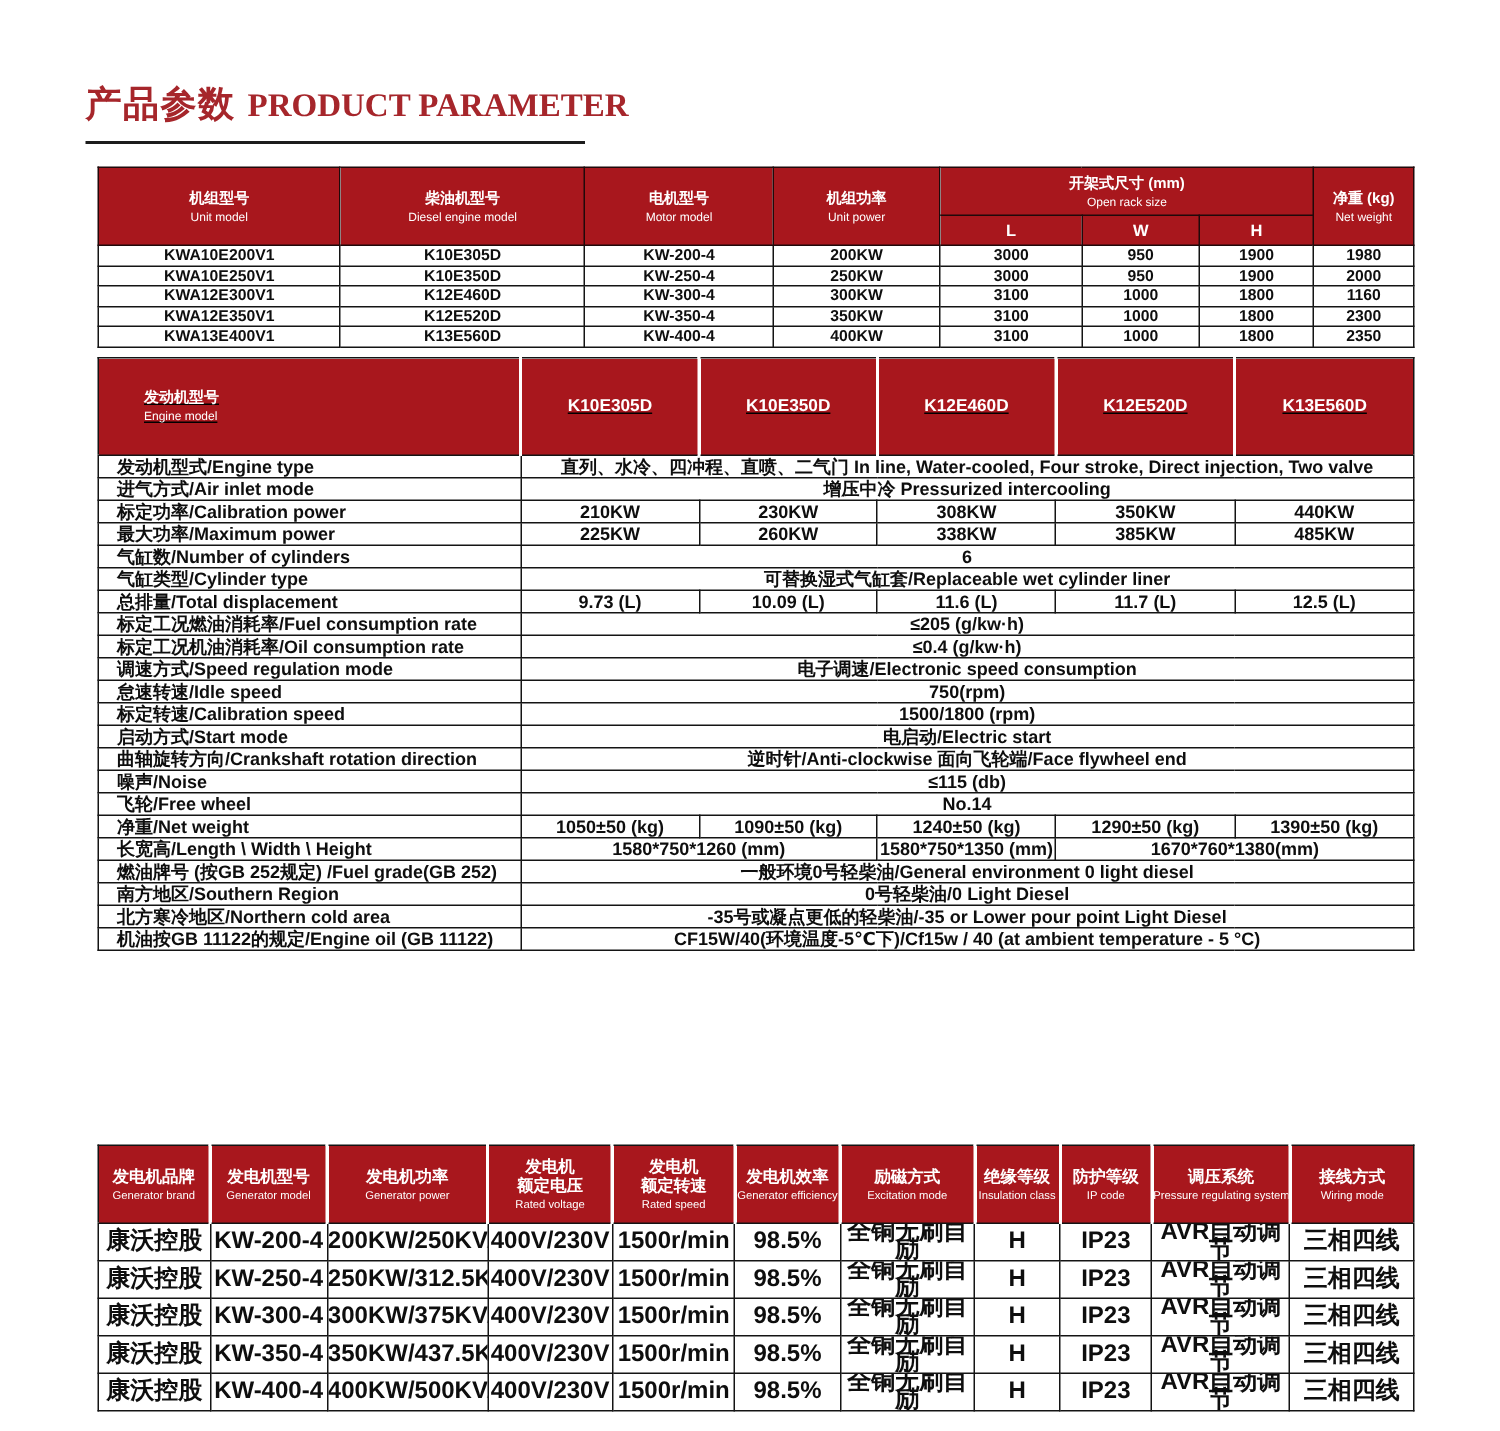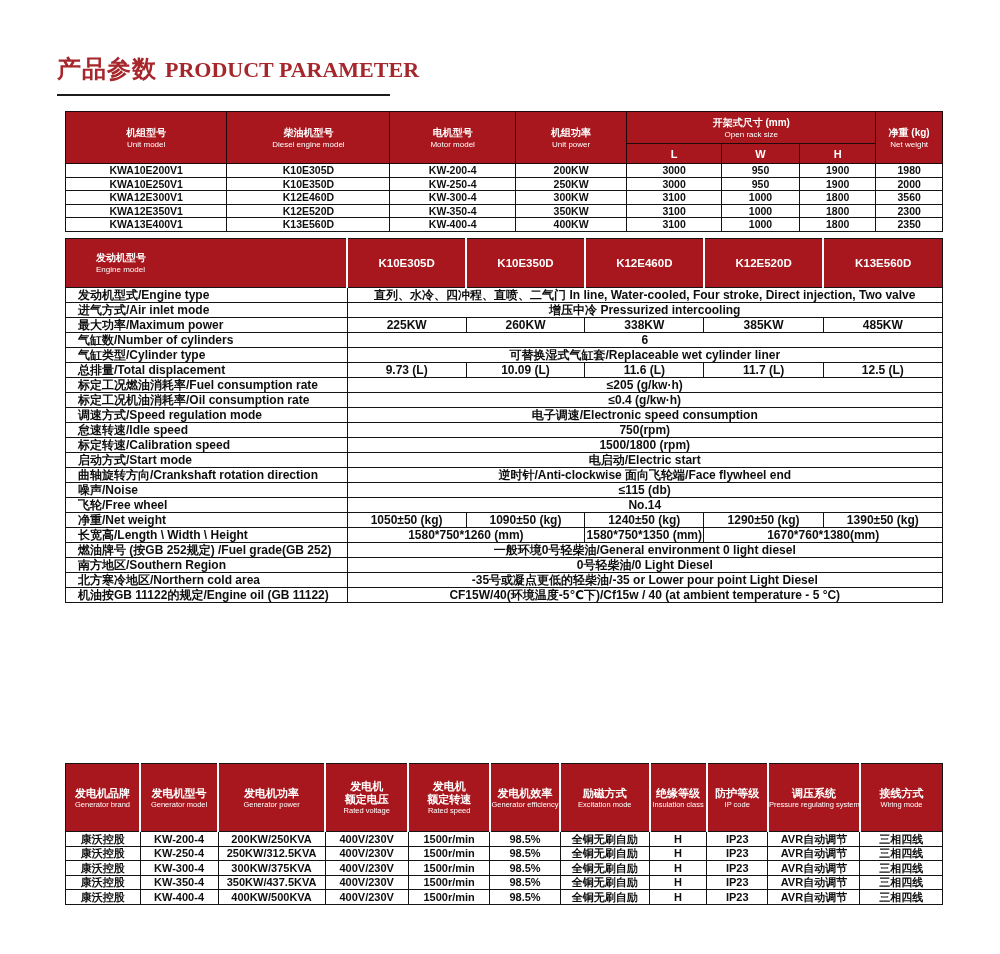--- a/index.html
+++ b/index.html
@@ -28,37 +28,37 @@
   .t1{top:88px;border:1px solid #141414;}
   .t1 thead th{border:1px solid #20090a;}
   .t1 tr.h1{height:32px;}
   .t1 tr.h2{height:20px;}
   .t1 tr.h2 th{font-size:11px;}
   .t1 tbody tr{height:13.5px;}
   .t1 tbody td{font-size:10.5px;line-height:12px;font-weight:600;}
 
   
   .t2{top:215px;border:1px solid #141414;}
-  .t2 thead tr{height:49px;}
+  .t2 thead tr{height:65px;text-decoration:underline;}
   .t2 thead th{border-right:2px solid #ffffff;border-bottom:1.5px solid #141414;font-size:11.5px;}
   .t2 thead th:last-child{border-right:none;}
   .t2 thead th.lblhead{text-align:left;padding-left:30px;}
   .t2 tbody tr{height:14px;}
   .t2 tbody td{font-size:12px;line-height:14px;font-weight:600;}
   .t2 tbody td.lbl{text-align:left;padding-left:12px;}
 
   
   .t3{top:740px;border:1px solid #141414;}
-  .t3 thead tr{height:68px;padding-left:32px;}
+  .t3 thead tr{height:52px;padding-left:32px;}
   .t3 thead th{border-right:2px solid #ffffff;border-bottom:1.5px solid #141414;}
   .t3 thead th:last-child{border-right:none;}
   .t3 thead .zh{font-size:11px;line-height:13px;}
   .t3 thead .en{font-size:7.5px;line-height:9px;}
   .t3 tbody tr{height:14.5px;}
-  .t3 tbody td{font-size:11px;line-height:12px;font-weight:600;}
+  .t3 tbody td{font-size:16px;line-height:12px;font-weight:600;}
 </style>
 </head>
 <body>
 
 <div class="sheet">
 
   <div class="title-wrap">
     <span class="title-zh">产品参数</span><span class="title-en">PRODUCT PARAMETER</span>
   </div>
   <div class="title-underline"></div>
@@ -129,21 +129,21 @@
           <td>2000</td>
         </tr>
         <tr>
           <td>KWA12E300V1</td>
           <td>K12E460D</td>
           <td>KW-300-4</td>
           <td>300KW</td>
           <td>3100</td>
           <td>1000</td>
           <td>1800</td>
-          <td>3560</td>
+          <td>1160</td>
         </tr>
         <tr>
           <td>KWA12E350V1</td>
           <td>K12E520D</td>
           <td>KW-350-4</td>
           <td>350KW</td>
           <td>3100</td>
           <td>1000</td>
           <td>1800</td>
           <td>2300</td>
@@ -184,20 +184,28 @@
         </tr>
     </thead>
     <tbody id="t2-body">
         <tr>
           <td class="lbl">发动机型式/Engine type</td>
           <td colspan="5">直列、水冷、四冲程、直喷、二气门  In line, Water-cooled, Four stroke, Direct injection, Two valve</td>
         </tr>
         <tr>
           <td class="lbl">进气方式/Air inlet mode</td>
           <td colspan="5">增压中冷  Pressurized intercooling</td>
+        </tr>
+        <tr>
+          <td class="lbl">标定功率/Calibration power</td>
+          <td>210KW</td>
+          <td>230KW</td>
+          <td>308KW</td>
+          <td>350KW</td>
+          <td>440KW</td>
         </tr>
         <tr>
           <td class="lbl">最大功率/Maximum power</td>
           <td>225KW</td>
           <td>260KW</td>
           <td>338KW</td>
           <td>385KW</td>
           <td>485KW</td>
         </tr>
         <tr>

